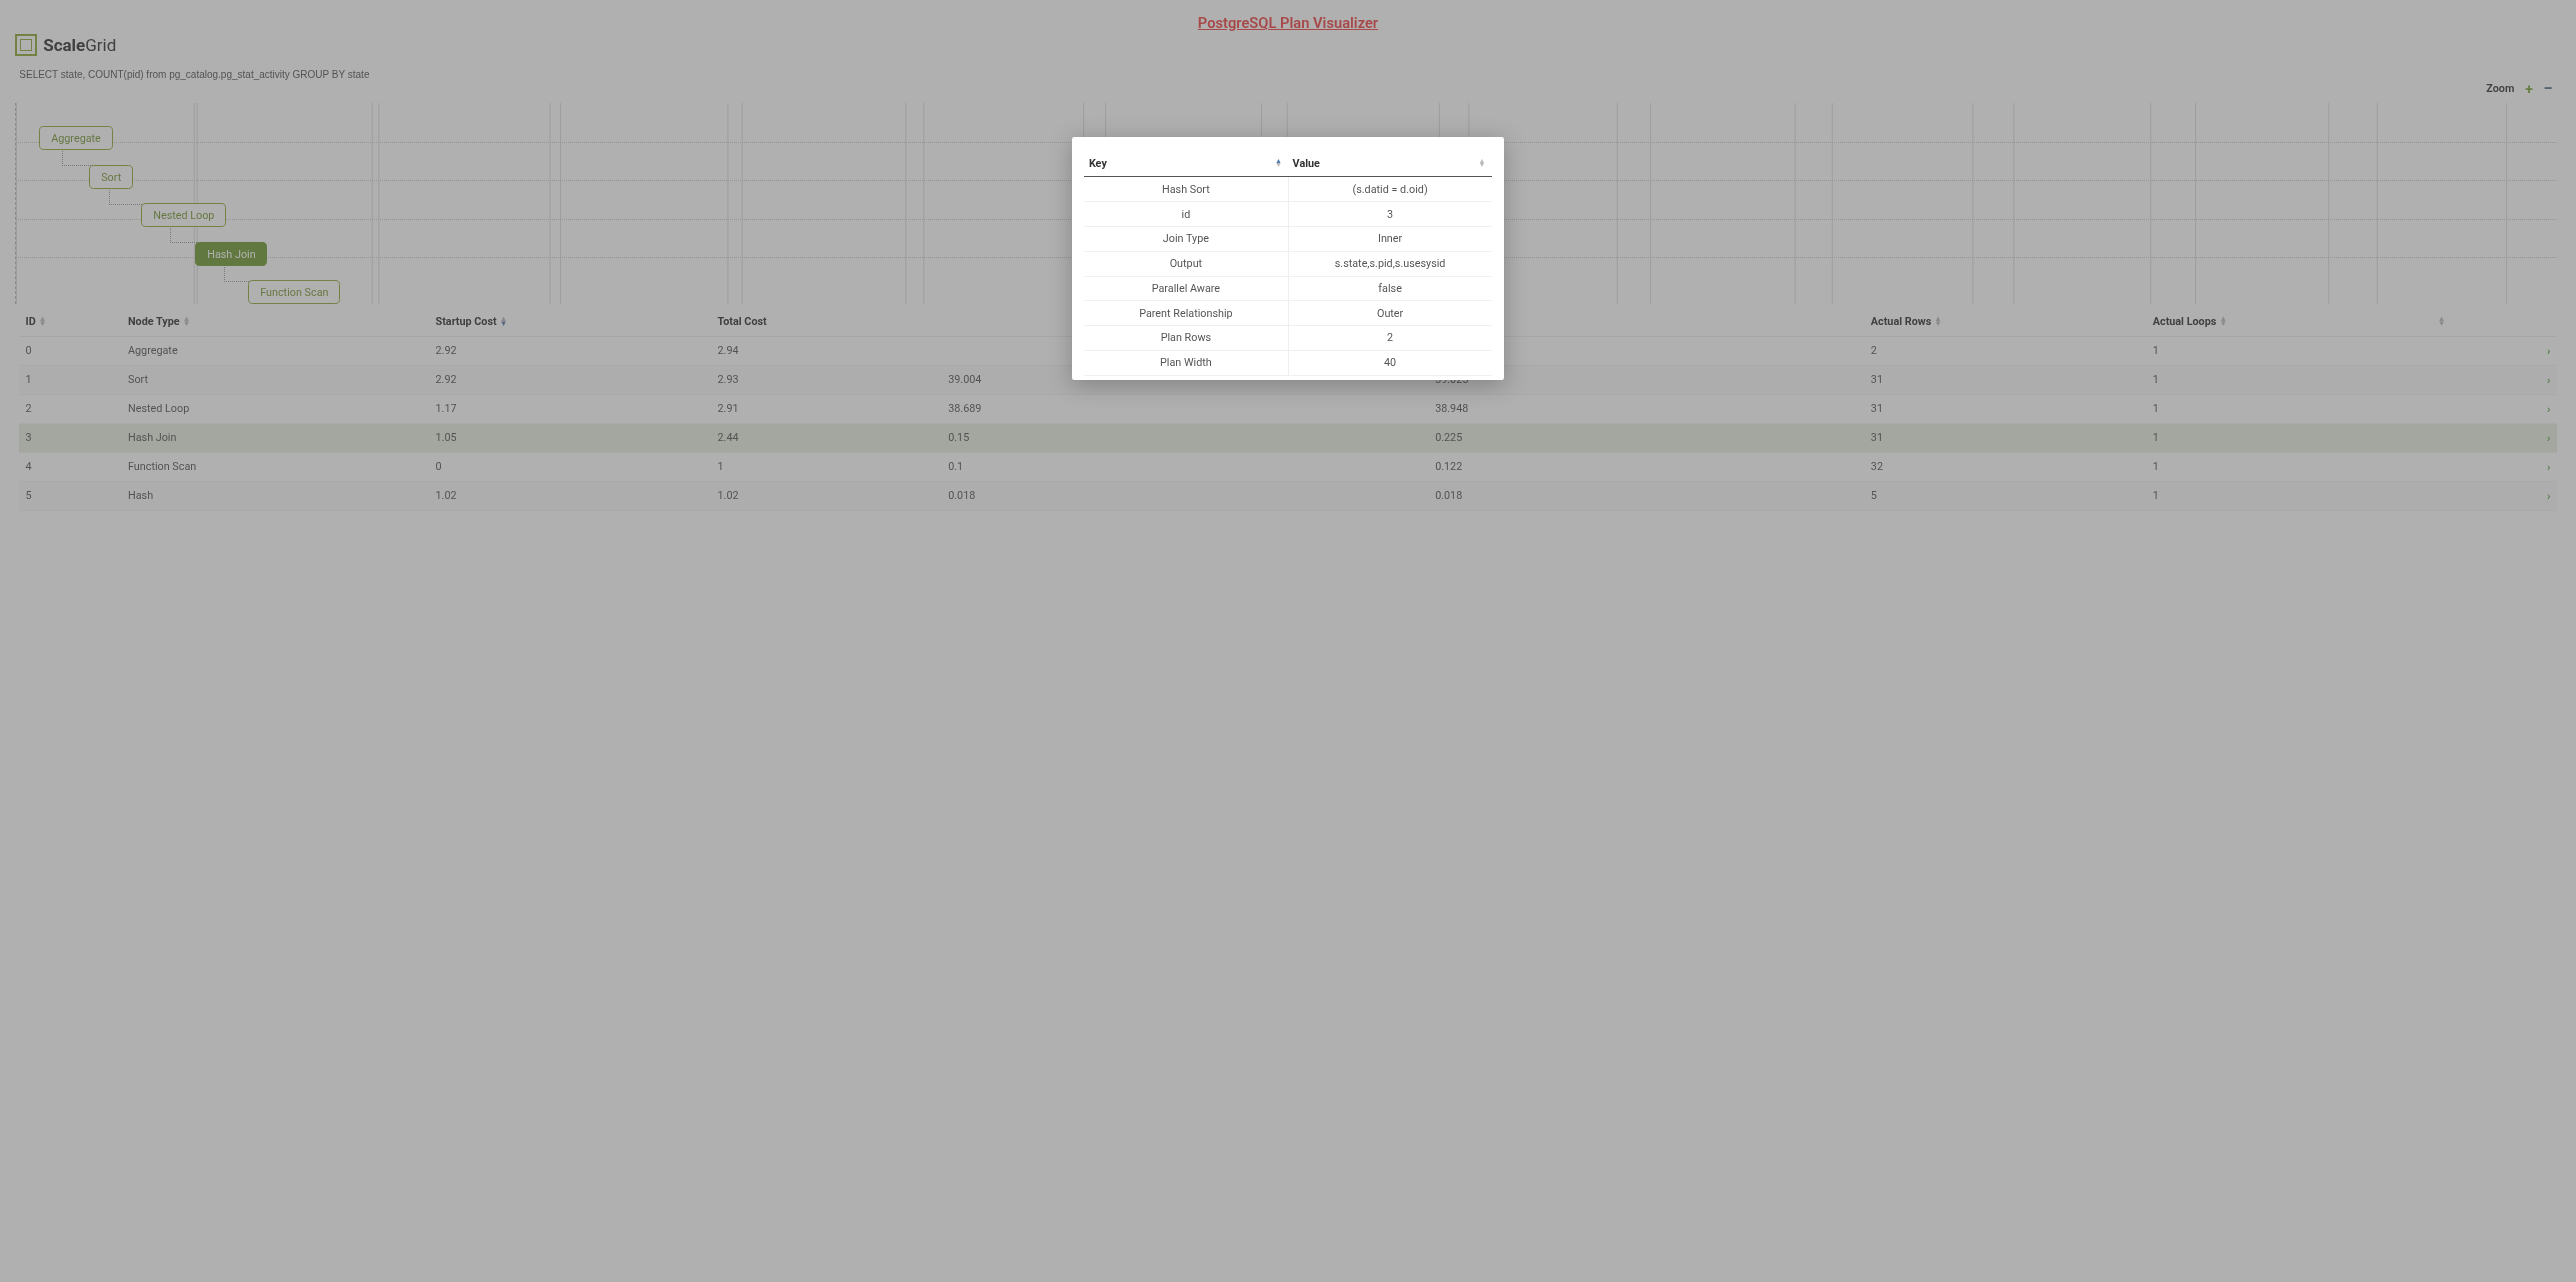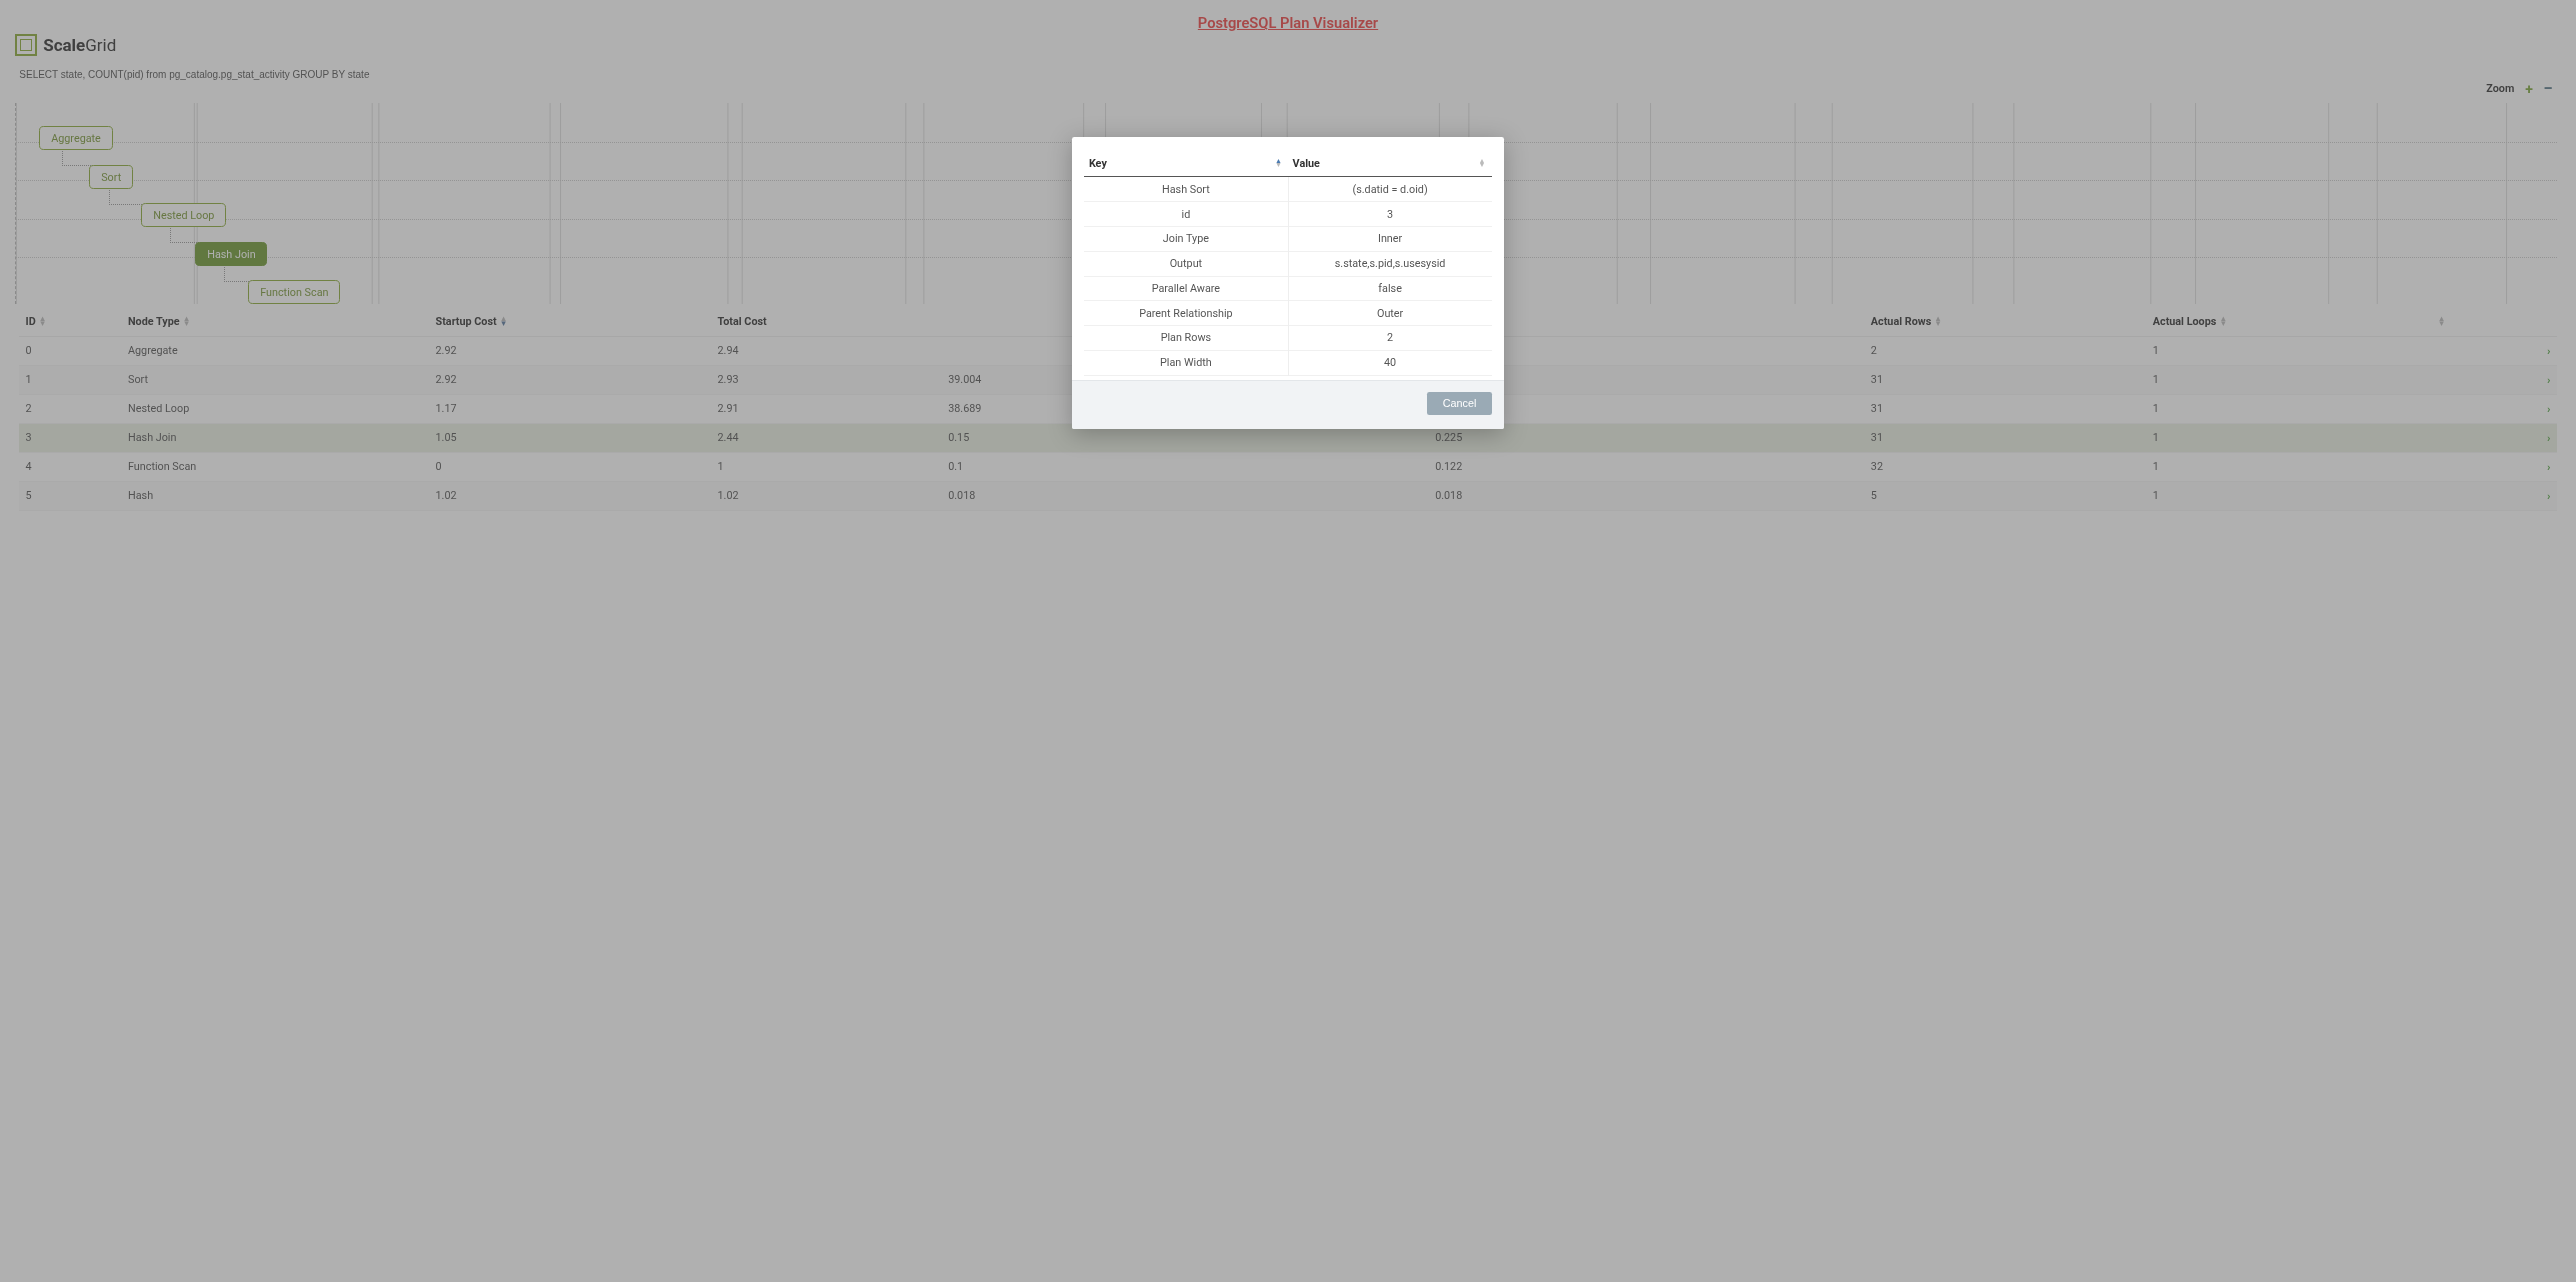--- a/index.html
+++ b/index.html
@@ -448,17 +448,14 @@
             <td>Plan Rows</td>
             <td>2</td>
           </tr>
           <tr>
             <td>Plan Width</td>
             <td>40</td>
           </tr>
         </tbody>
     </table>
   </div>
-  <div class="modal-footer">
-    <button class="btn-cancel">Cancel</button>
-  </div>
 </div>
 
 
 </body></html>

